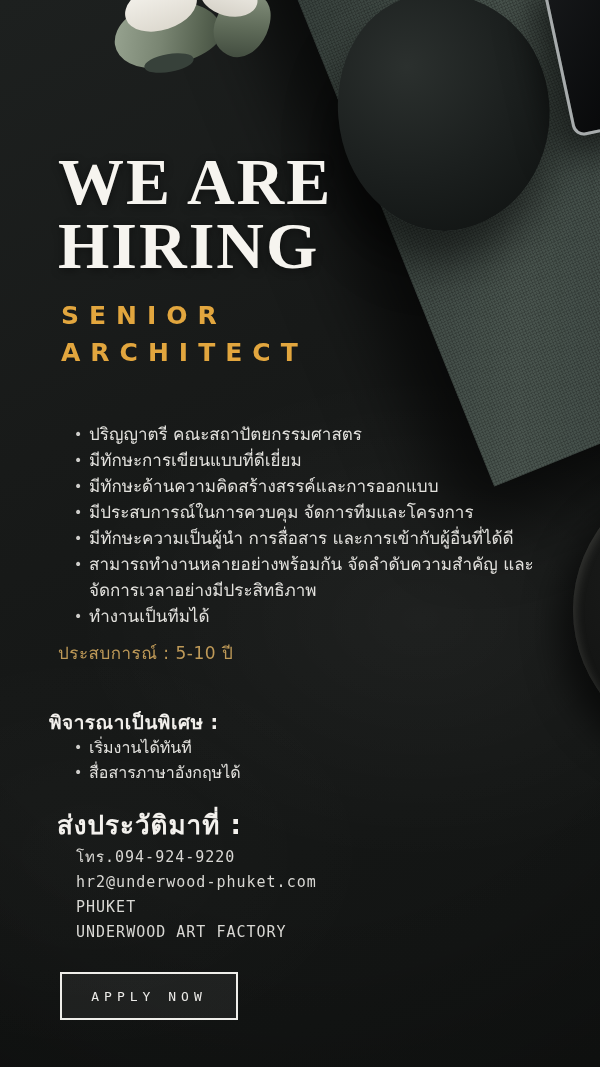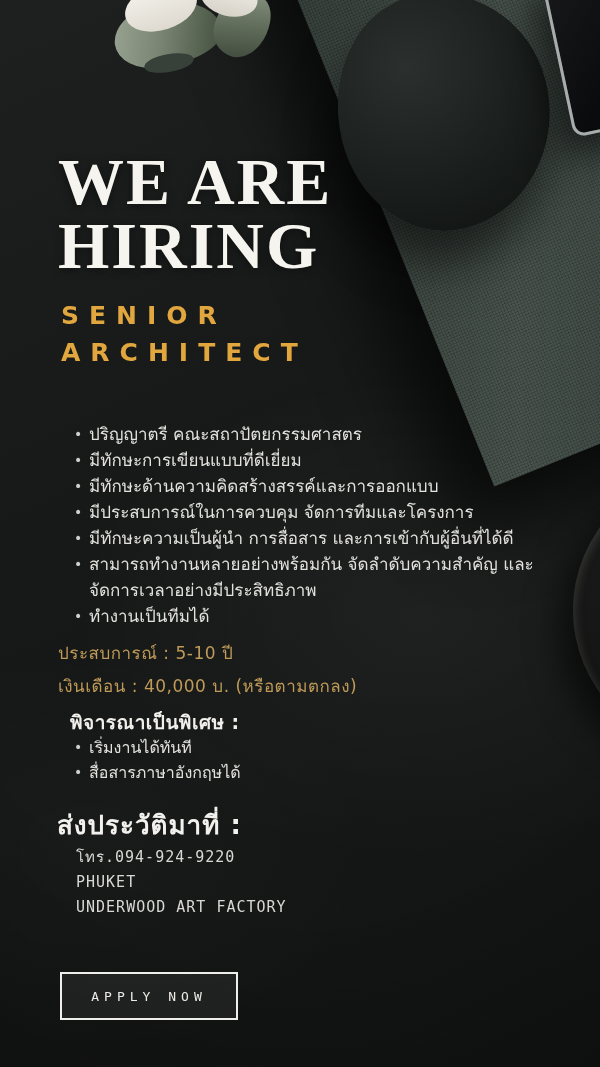--- a/index.html
+++ b/index.html
@@ -89,21 +89,21 @@
   .qual-list li::before, .special-list li::before{
     content:"•"; position:absolute; left:0; top:0; color:#cfcecb; font-size:14px;
   }
   .detail-line{
     position:absolute; left:58px;
     font-size:17px; color:#bf9a58; letter-spacing:0.5px;text-align:right;
   }
   .detail-exp{ top:639px; }
   .detail-salary{ top:672px; }
   .special-heading{
-    position:absolute; left:70px; top:707px;
+    position:absolute; left:49px; top:707px;
     font-size:19px; font-weight:700; color:#f1efeb; letter-spacing:0.5px;
   }
   .special-list{
     position:absolute; left:74px; top:735px; width:420px;
     list-style:none; font-size:16px; line-height:25px; color:#e2e1dd;
   }
   .contact-heading{
     position:absolute; left:57px; top:804px;
     font-size:26px; font-weight:700; color:#f3f1ed; letter-spacing:1px;
   }
@@ -156,31 +156,31 @@
       <li>ปริญญาตรี คณะสถาปัตยกรรมศาสตร</li>
       <li>มีทักษะการเขียนแบบที่ดีเยี่ยม</li>
       <li>มีทักษะด้านความคิดสร้างสรรค์และการออกแบบ</li>
       <li>มีประสบการณ์ในการควบคุม จัดการทีมและโครงการ</li>
       <li>มีทักษะความเป็นผู้นำ การสื่อสาร และการเข้ากับผู้อื่นที่ได้ดี</li>
       <li>สามารถทำงานหลายอย่างพร้อมกัน จัดลำดับความสำคัญ และจัดการเวลาอย่างมีประสิทธิภาพ</li>
       <li>ทำงานเป็นทีมได้</li>
     </ul>
 
     <div class="detail-line detail-exp">ประสบการณ์ : 5-10 ปี</div>
-    <div class="detail-line detail-salary">เงินเดือน : 40,000 บ. (หรือตามตกลง)</div>
 
     <div class="special-heading">พิจารณาเป็นพิเศษ :</div>
     <ul class="special-list">
       <li>เริ่มงานได้ทันที</li>
       <li>สื่อสารภาษาอังกฤษได้</li>
     </ul>
 
     <div class="contact-heading">ส่งประวัติมาที่ :</div>
     <div class="contact-lines">
       <div>โทร.094-924-9220</div>
+      <div>hr2@underwood-phuket.com</div>
       <div>PHUKET</div>
       <div>UNDERWOOD ART FACTORY</div>
     </div>
 
     <div class="apply-button">APPLY NOW</div>
 
   </div>
 </div>
 
 </body></html>

